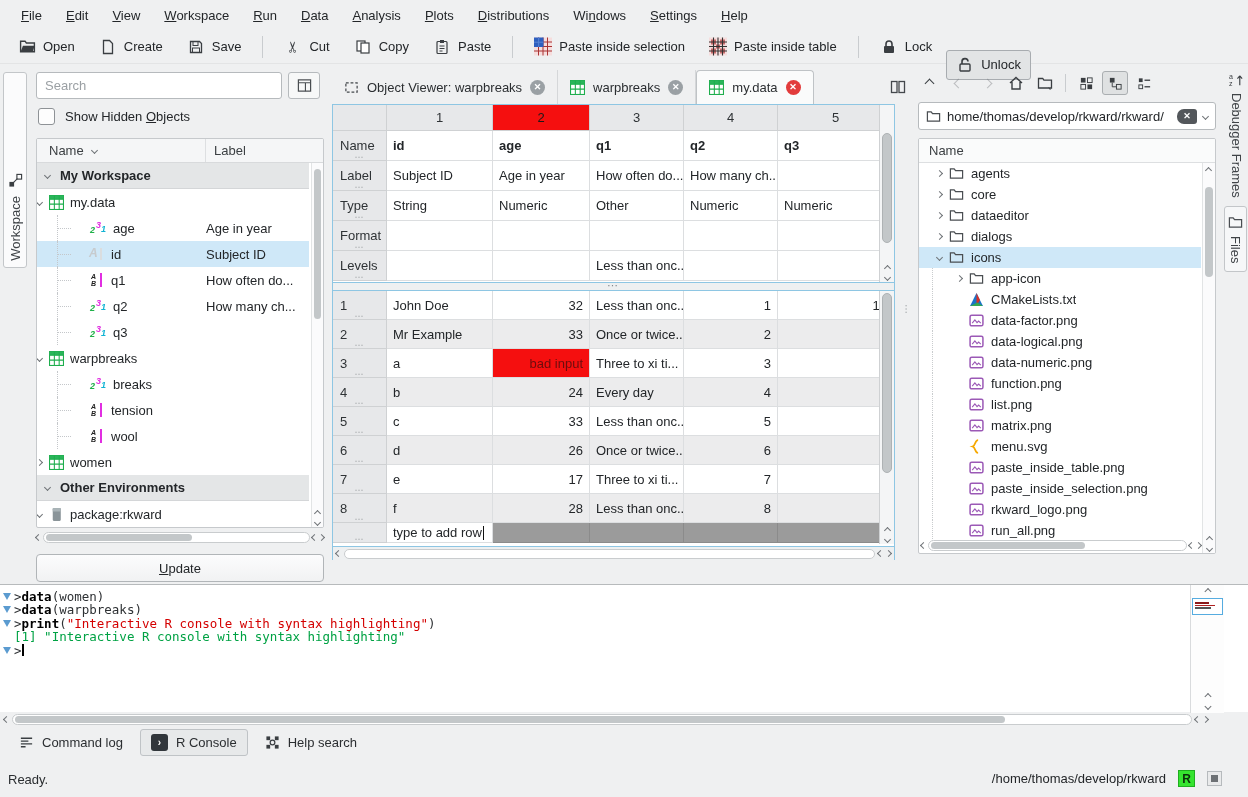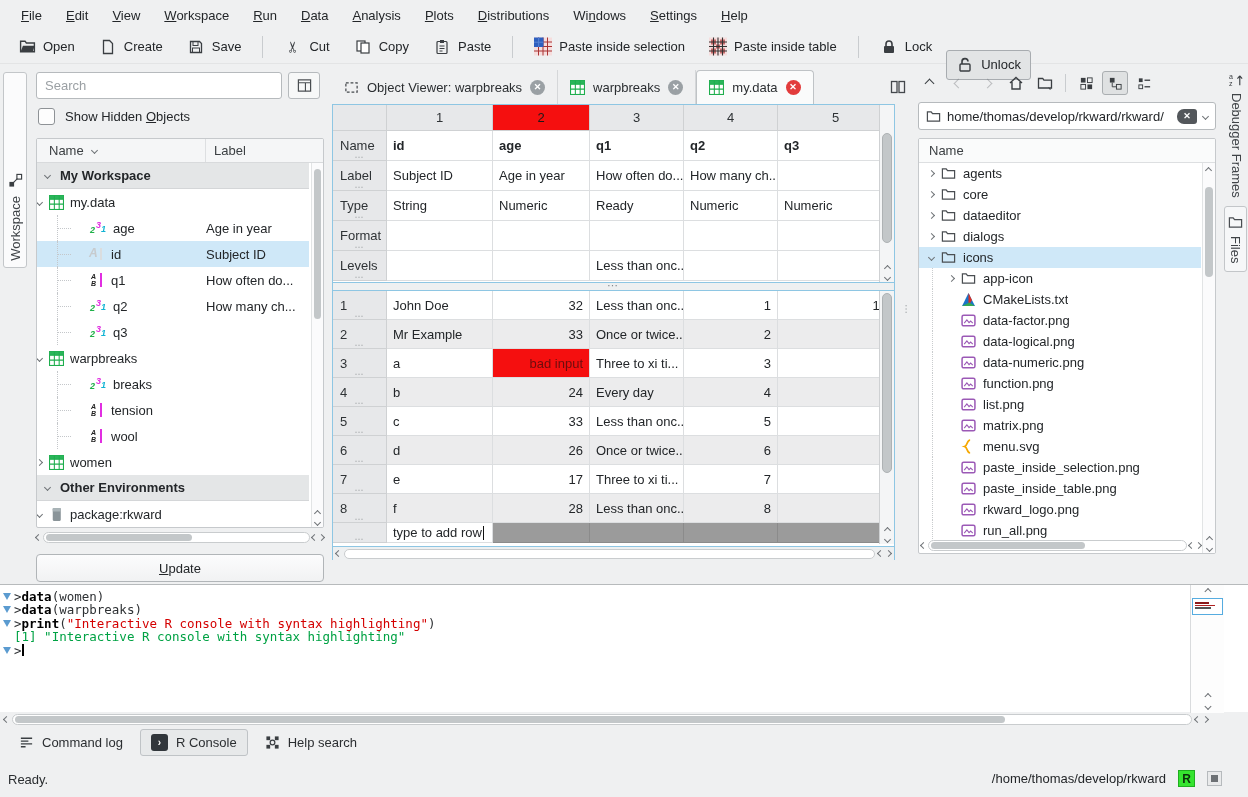--- a/index.html
+++ b/index.html
@@ -129,21 +129,21 @@
   .fbtn.dis{opacity:.4;}
   #fb-path{position:absolute;left:6px;top:38px;width:298px;height:28px;border:1px solid #b6babd;border-radius:3px;
      background:#fff;display:flex;align-items:center;padding:0 7px;gap:6px;}
   #fb-path .ptext{flex:1;white-space:nowrap;overflow:hidden;}
   .clear-badge{width:20px;height:15px;background:#53575b;border-radius:7px 3px 3px 7px;color:#fff;font-size:9px;
      display:flex;align-items:center;justify-content:center;font-weight:bold;}
   #fb-panel{position:absolute;left:6px;top:74px;width:298px;height:416px;background:#fff;border:1px solid #c6c9cc;
      border-radius:2px;overflow:hidden;}
   .fb-hdr{height:24px;border-bottom:1px solid #dddfe1;display:flex;align-items:center;padding-left:10px;color:#3c4043;
      background:#fafbfb;}
-  .fb-row{position:relative;height:21px;display:flex;align-items:center;gap:7px;width:282px;}
+  .fb-row{position:relative;height:21px;display:flex;align-items:center;gap:7px;width:282px;padding-left:8px;}
   .fb-row.sel{background:#cfe8f8;}
   .fb-row .g{position:absolute;left:13px;top:0;bottom:0;border-left:1px dotted #c9ccce;}
   .ficon{width:15px;height:15px;display:inline-flex;flex:none;}
   #fb-vsb{position:absolute;right:0;top:24px;bottom:0;width:13px;background:#fbfbfc;border-left:1px solid #e2e4e5;}
   #fb-vsb .th{position:absolute;left:2px;right:2px;top:24px;height:90px;background:#c3c7c9;border-radius:4px;}
   #fb-hsb{position:absolute;left:2px;bottom:1px;width:280px;}
 
   
   #console{position:absolute;left:0;top:584px;width:1248px;height:128px;background:#fff;border-top:1px solid #b7babc;}
   .cline{display:flex;align-items:flex-start;height:13.4px;font:12.5px/13.4px "DejaVu Sans Mono",monospace;}
@@ -596,21 +596,21 @@
               <span class="gcell" style="width:94px;flex:none;">How many ch...</span>
               <span class="gcell" style="flex:1;"></span>
             </div>
             <div class="grid-row" style="height:30px;">
               <span class="rowhdr" style="width:54px;flex:none;">
                 <span>Type</span>
                 <span class="dots">⋯</span>
               </span>
               <span class="gcell" style="width:106px;flex:none;">String</span>
               <span class="gcell" style="width:97px;flex:none;">Numeric</span>
-              <span class="gcell" style="width:94px;flex:none;">Ready</span>
+              <span class="gcell" style="width:94px;flex:none;">Other</span>
               <span class="gcell" style="width:94px;flex:none;">Numeric</span>
               <span class="gcell" style="flex:1;">Numeric</span>
             </div>
             <div class="grid-row" style="height:30px;">
               <span class="rowhdr" style="width:54px;flex:none;">
                 <span>Format</span>
                 <span class="dots">⋯</span>
               </span>
               <span class="gcell" style="width:106px;flex:none;"></span>
               <span class="gcell" style="width:97px;flex:none;"></span>
@@ -999,34 +999,34 @@
             <span class="g"></span>
    <span style="width:35px;flex:none;display:flex;justify-content:flex-end;">
               <span style="width:7px;"></span>
             </span>
    <span class="ficon">
               <svg viewBox="0 0 14 14">
                 <rect x="1" y="2" width="12" height="10" rx="1.5" fill="none" stroke="#9b59b6" stroke-width="1.4"></rect>
                 <path d="M3 9.5l2.5-3 2 2.5L9 7.5l2 2" fill="none" stroke="#9b59b6"></path>
               </svg>
             </span>
-   <span style="white-space:nowrap;overflow:hidden;">paste_inside_selection.png</span>
+   <span style="white-space:nowrap;overflow:hidden;">paste_inside_table.png</span>
           </div>
           <div class="fb-row">
             <span class="g"></span>
    <span style="width:35px;flex:none;display:flex;justify-content:flex-end;">
               <span style="width:7px;"></span>
             </span>
    <span class="ficon">
               <svg viewBox="0 0 14 14">
                 <rect x="1" y="2" width="12" height="10" rx="1.5" fill="none" stroke="#9b59b6" stroke-width="1.4"></rect>
                 <path d="M3 9.5l2.5-3 2 2.5L9 7.5l2 2" fill="none" stroke="#9b59b6"></path>
               </svg>
             </span>
-   <span style="white-space:nowrap;overflow:hidden;">paste_inside_table.png</span>
+   <span style="white-space:nowrap;overflow:hidden;">paste_inside_selection.png</span>
           </div>
           <div class="fb-row">
             <span class="g"></span>
    <span style="width:35px;flex:none;display:flex;justify-content:flex-end;">
               <span style="width:7px;"></span>
             </span>
    <span class="ficon">
               <svg viewBox="0 0 14 14">
                 <rect x="1" y="2" width="12" height="10" rx="1.5" fill="none" stroke="#9b59b6" stroke-width="1.4"></rect>
                 <path d="M3 9.5l2.5-3 2 2.5L9 7.5l2 2" fill="none" stroke="#9b59b6"></path>

